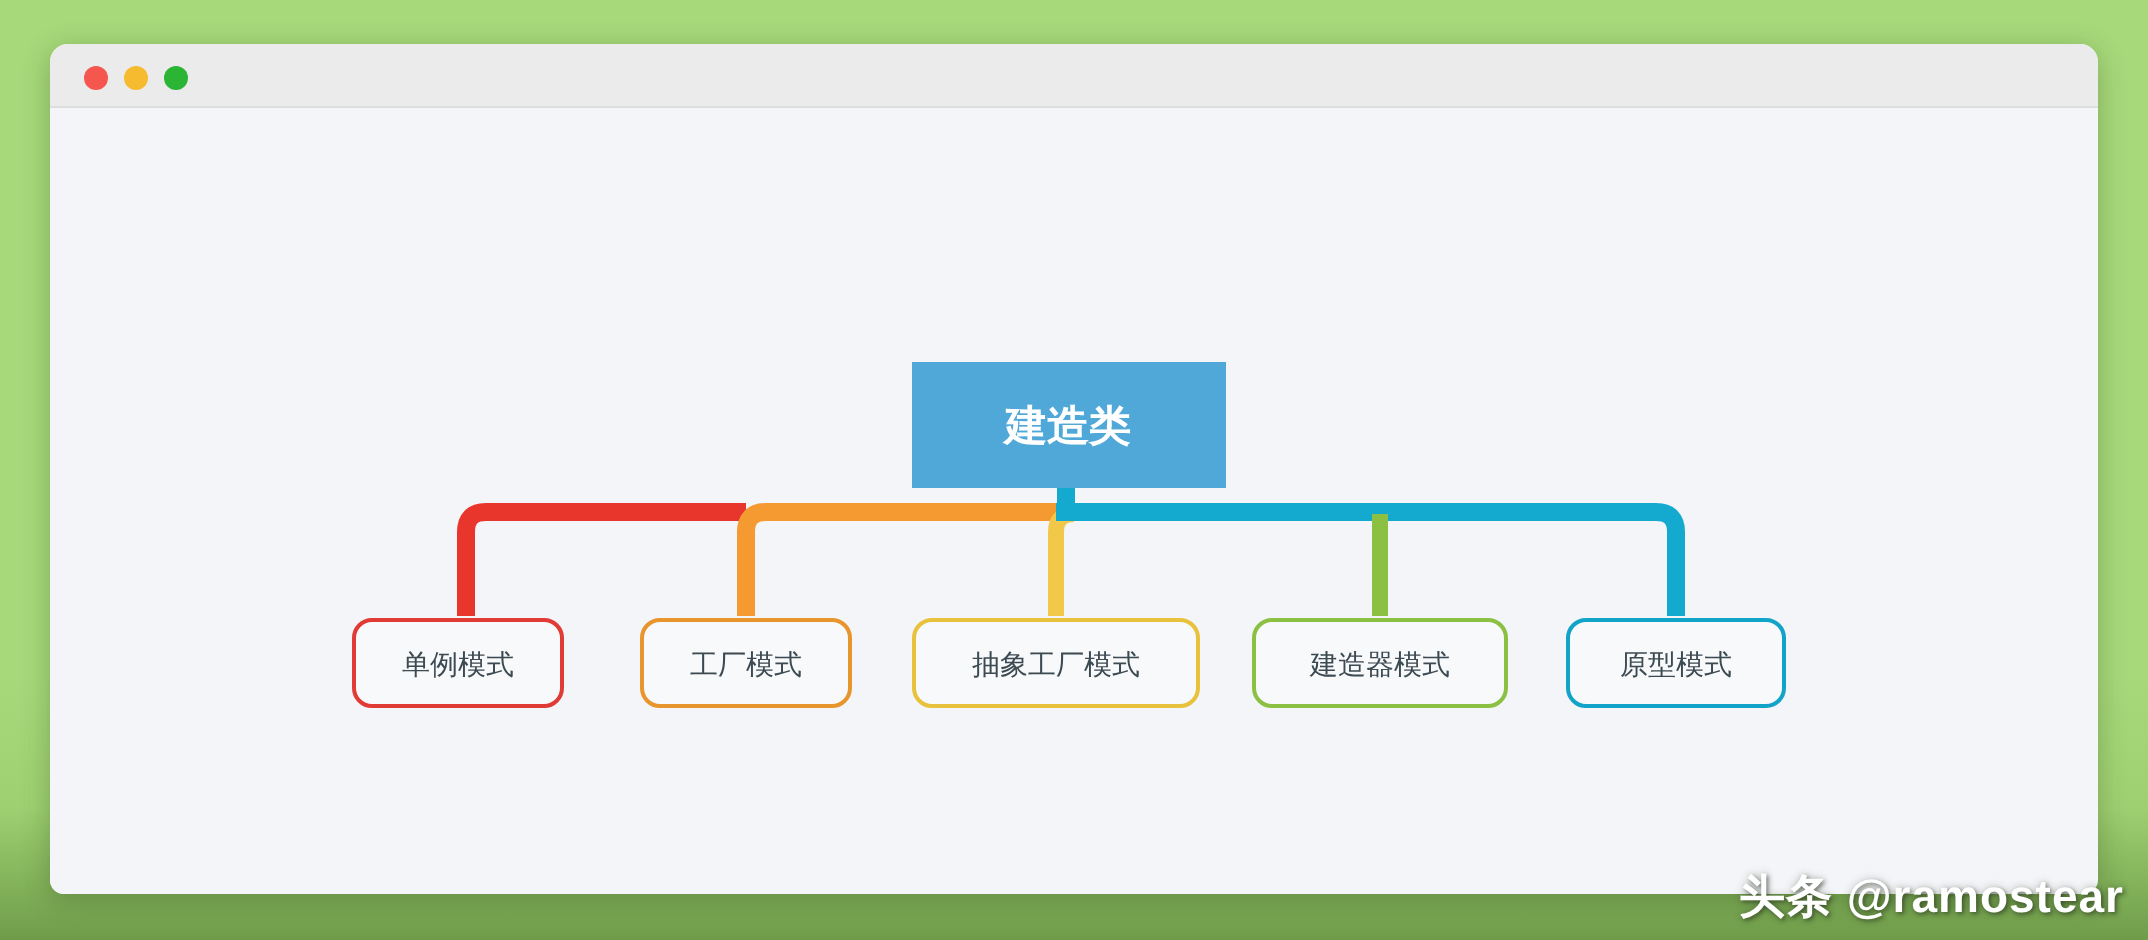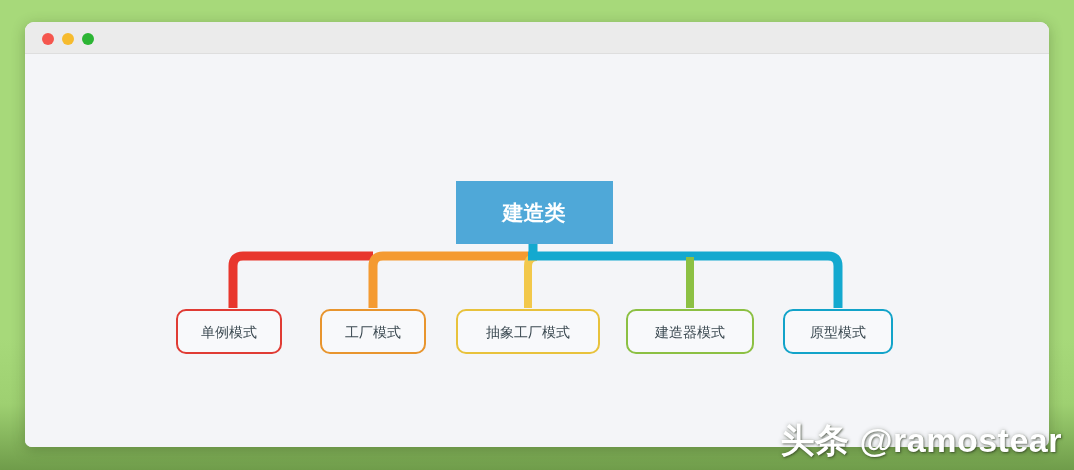--- a/index.html
+++ b/index.html
@@ -76,21 +76,21 @@
   }
   .leaf-label {
     font-size: 14px;
     fill: #3c4a52;
   }
   
   #watermark {
     position: absolute;
     right: 12px;
     bottom: 6px;
-    font-size: 34px;
+    font-size: 23px;
     font-weight: bold;
     color: #ffffff;
     letter-spacing: 0.5px;
     text-shadow: 1px 1px 2px rgba(35,45,25,0.55),
                  0 0 4px rgba(35,45,25,0.30);
     white-space: nowrap;
   }
 </style>
 </head>
 <body>

